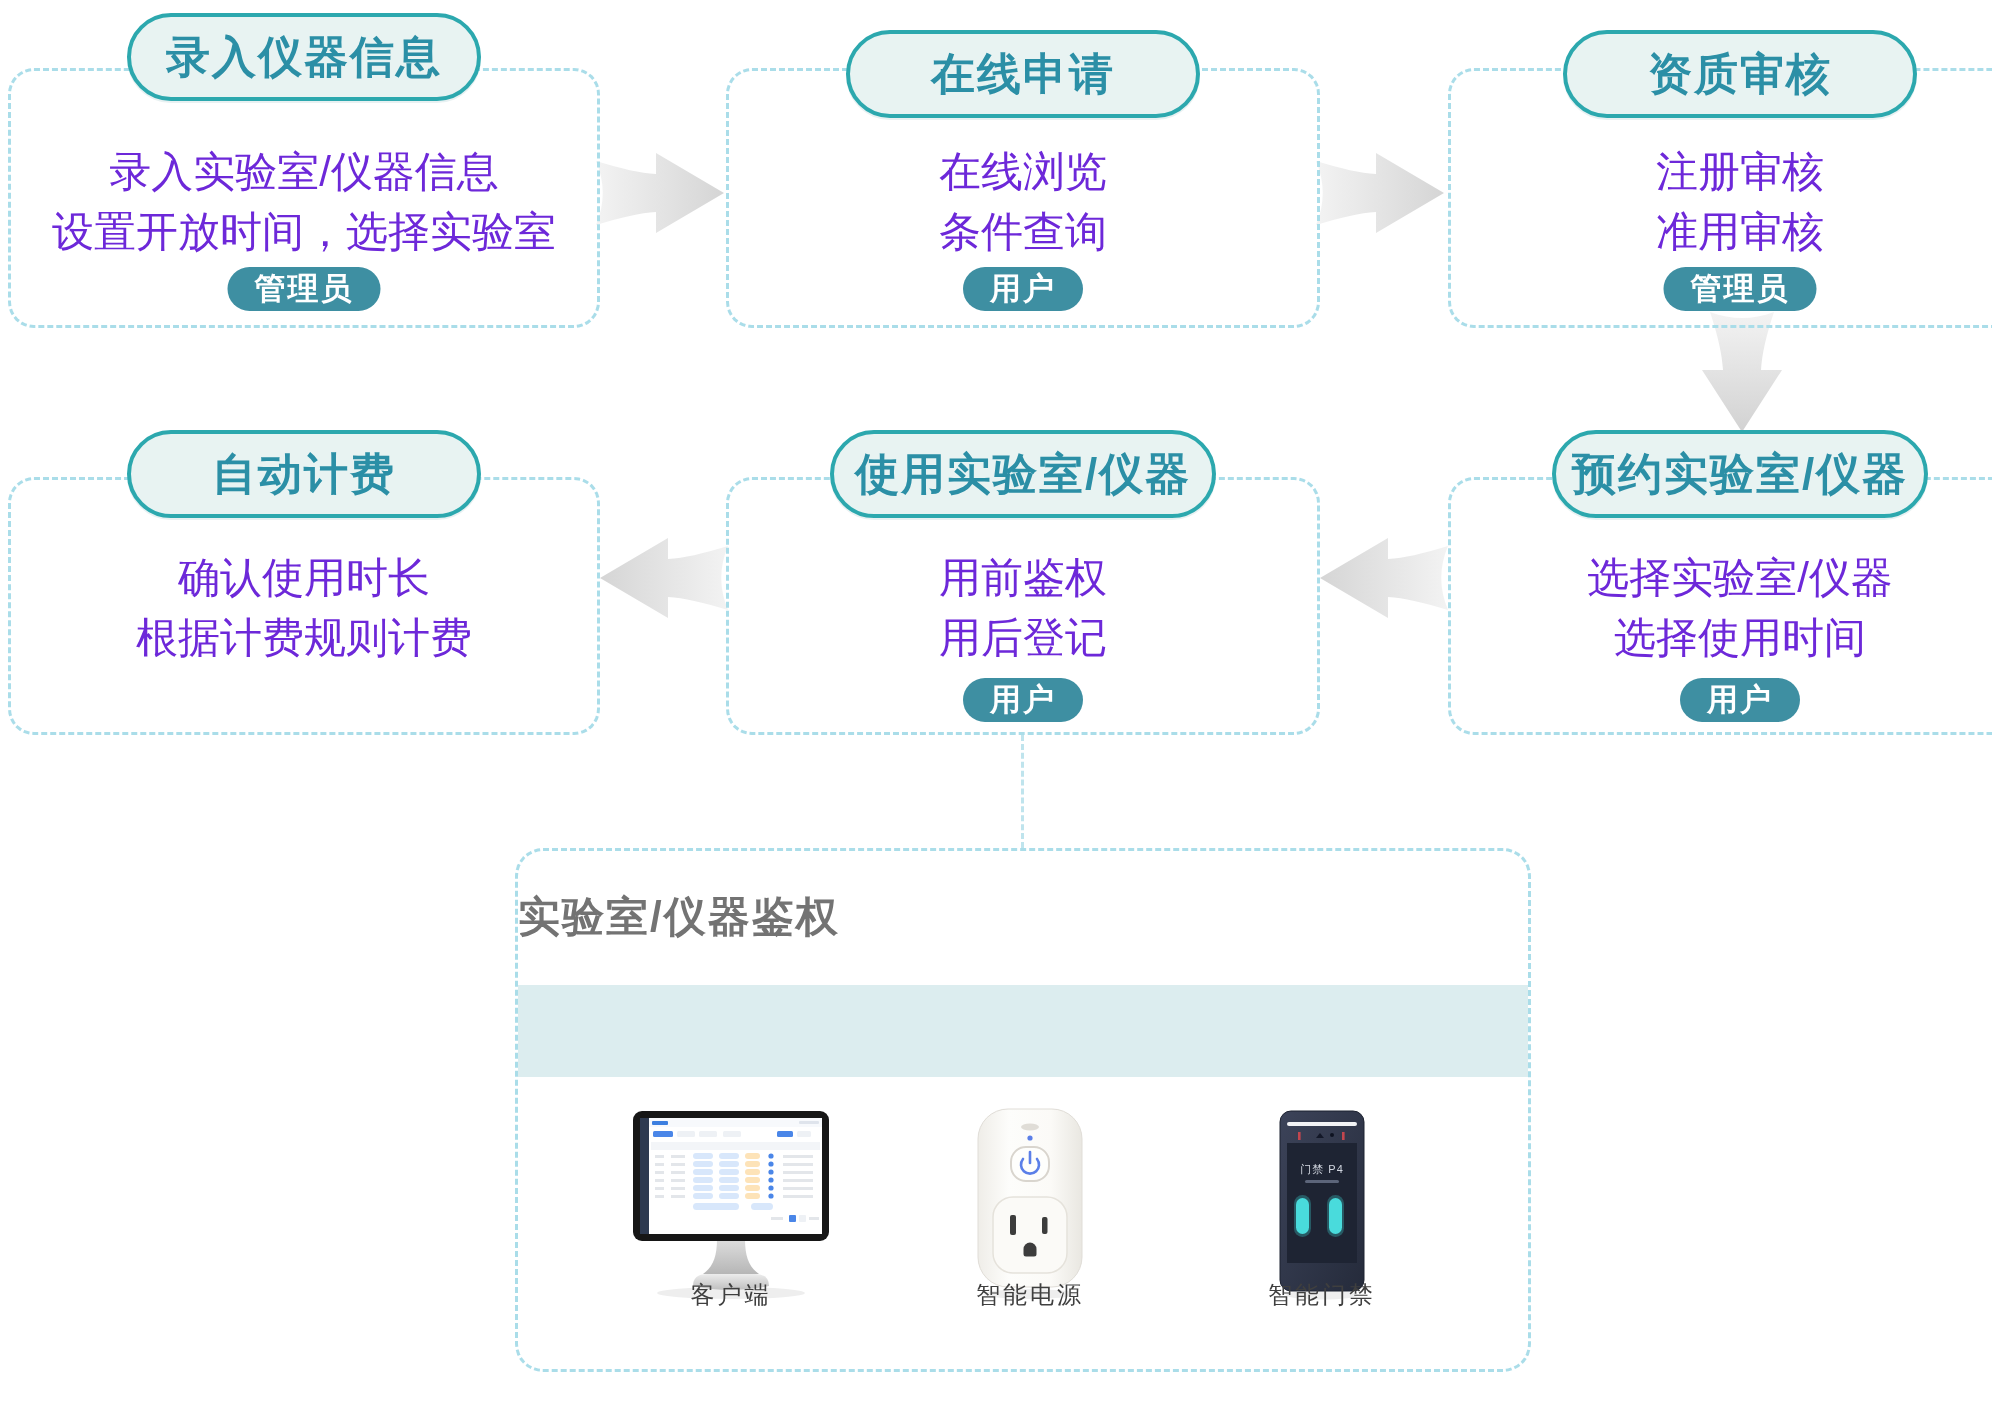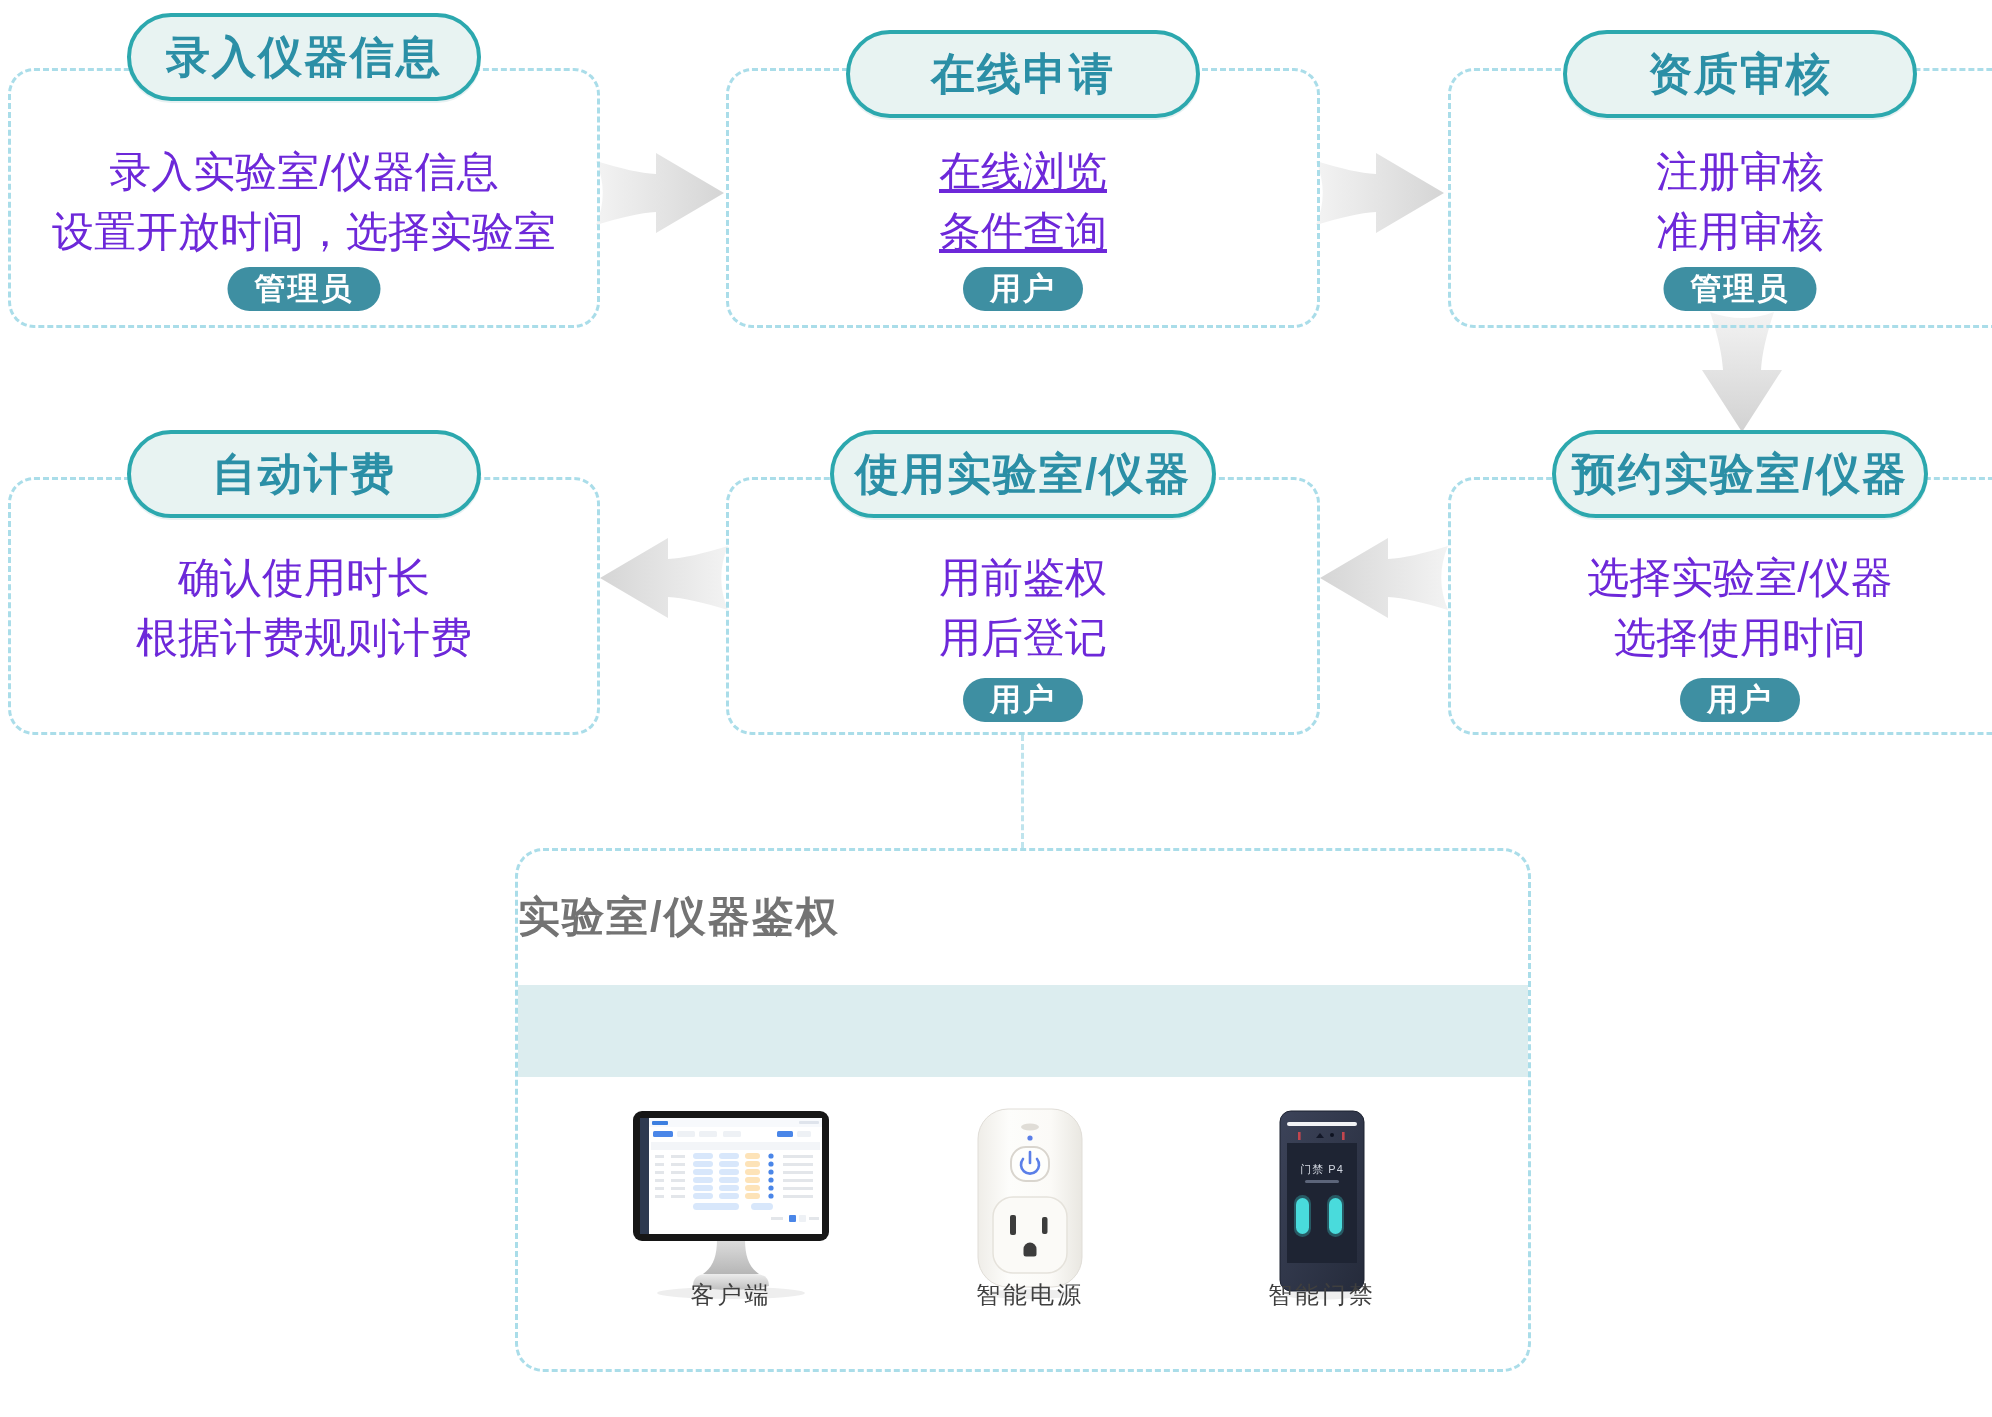--- a/index.html
+++ b/index.html
@@ -100,21 +100,21 @@
   <div class="step-content" style="left:8px;top:142px;width:592px;">
     <div>录入实验室/仪器信息</div>
     <div>设置开放时间，选择实验室</div>
   </div>
   <div class="badge" style="left:304px;top:267px;">管理员</div>
 
   <div class="step-box" style="left:726px;top:68px;width:594px;height:260px;"></div>
   <div class="step-pill" style="left:846px;top:30px;width:354px;">
     <span>在线申请</span>
   </div>
-  <div class="step-content" style="left:726px;top:142px;width:594px;text-decoration:underline;">
+  <div class="step-content" style="left:726px;top:142px;width:594px;">
     <div>在线浏览</div>
     <div>条件查询</div>
   </div>
   <div class="badge" style="left:1023px;top:267px;">用户</div>
 
   <div class="step-box" style="left:1448px;top:68px;width:584px;height:260px;"></div>
   <div class="step-pill" style="left:1563px;top:30px;width:354px;">
     <span>资质审核</span>
   </div>
   <div class="step-content" style="left:1448px;top:142px;width:584px;">

